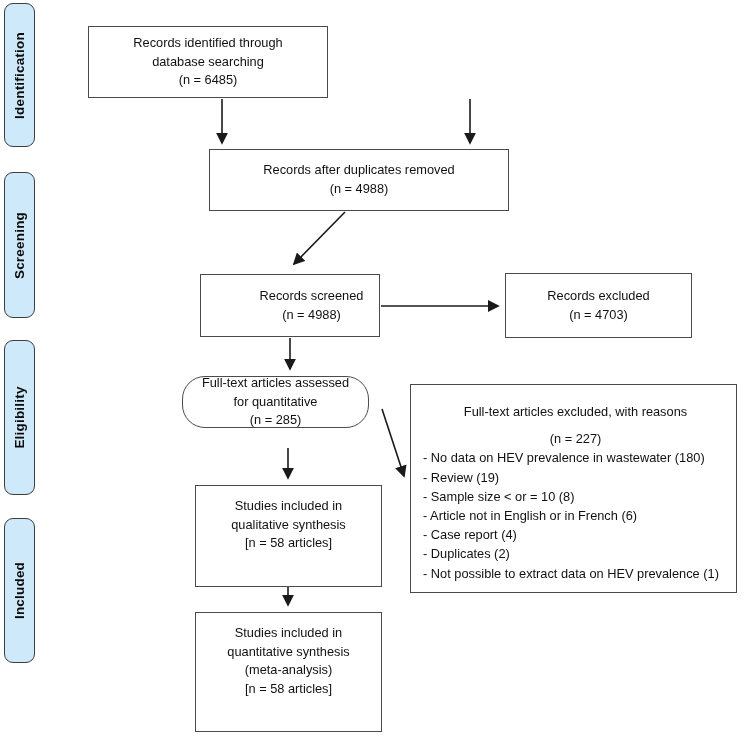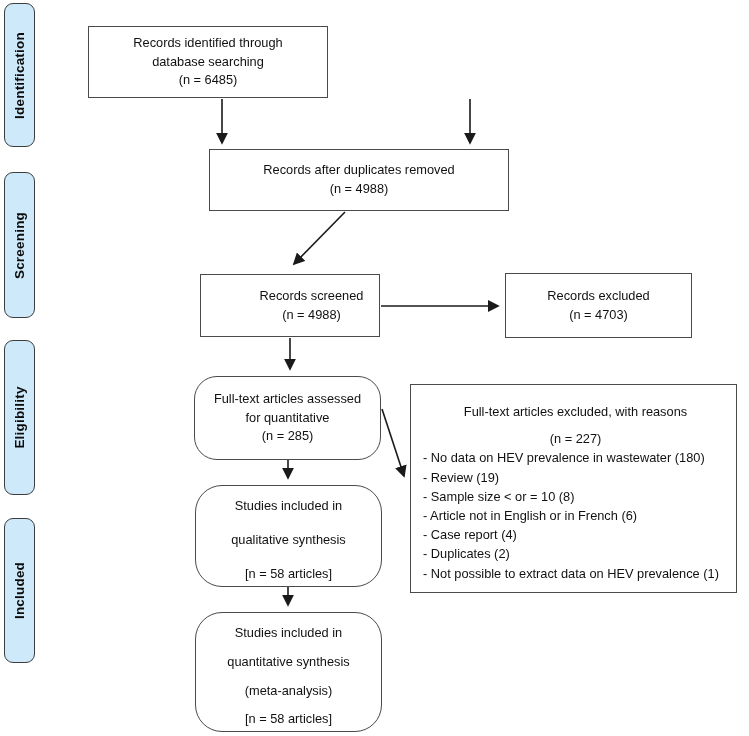--- a/index.html
+++ b/index.html
@@ -50,23 +50,22 @@
     display: flex;
     flex-direction: column;
     align-items: center;
     justify-content: center;
     text-align: center;
     font-size: 12.8px;
     line-height: 1.45;
     padding: 2px 4px;
   }
   .fbox.top-align {
-    justify-content: space-between;
+    justify-content: flex-start;
     padding-top: 11px;
-    border-radius: 27px;
   }
   .reasons-box {
     position: absolute;
     background: #ffffff;
     border: 1.5px solid #4a4a4a;
     font-size: 12.8px;
     line-height: 1.5;
     padding: 9px 8px 0 12px;
     text-align: left;
   }
@@ -123,21 +122,21 @@
   <div class="fbox" style="left:200px; top:274px; width:180px; height:63px;padding-left:47px;">
     <div>Records screened</div>
     <div>(n = 4988)</div>
   </div>
 
   <div class="fbox" style="left:505px; top:273px; width:187px; height:65px;">
     <div>Records excluded</div>
     <div>(n = 4703)</div>
   </div>
 
-  <div class="fbox" style="left:194px; top:376px; width:187px; height:84px;border-radius:23px;">
+  <div class="fbox" style="left:182px; top:376px; width:187px; height:52px;border-radius:23px;">
     <div>Full-text articles assessed</div>
     <div>for quantitative</div>
     <div>(n = 285)</div>
   </div>
 
   <div class="reasons-box" style="left:410px; top:384px; width:327px; height:209px;">
     <div class="reasons-title">Full-text articles excluded, with reasons</div>
     <div class="reasons-title">(n = 227)</div>
     <div>- No data on HEV prevalence in wastewater (180)</div>
     <div>- Review (19)</div>

